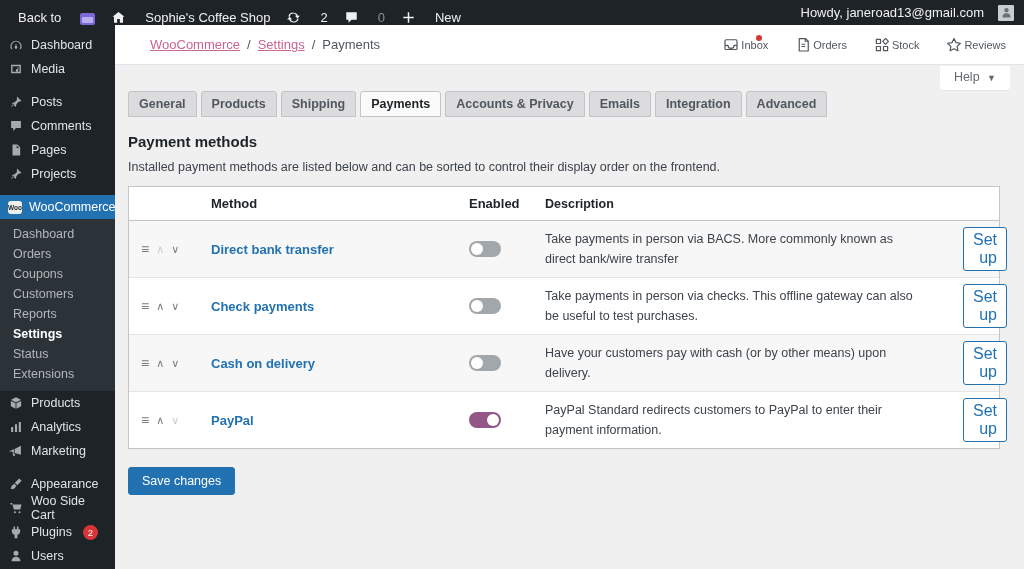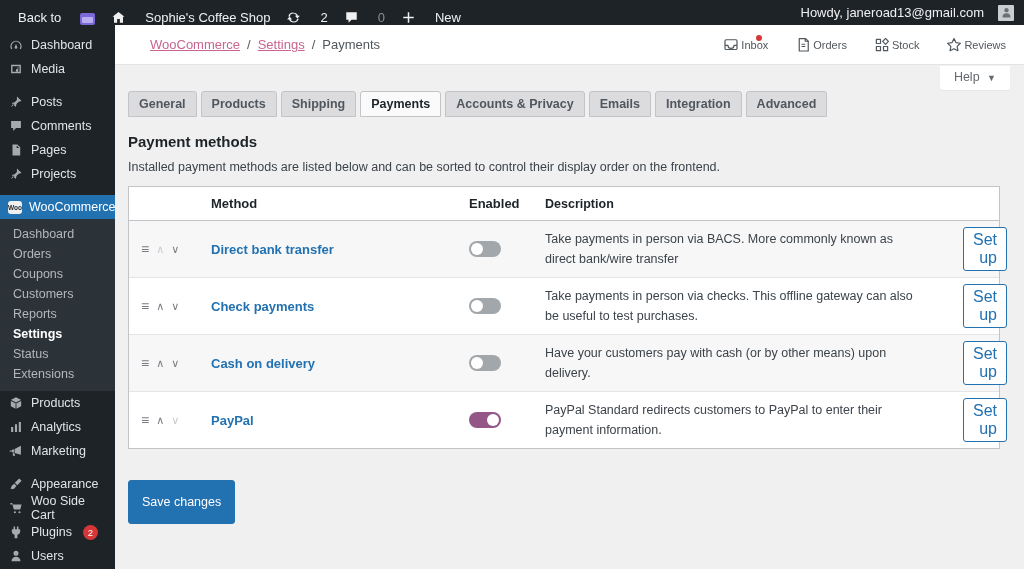--- a/index.html
+++ b/index.html
@@ -92,21 +92,21 @@
 
   .toggle { width:32px; height:16px; border-radius:9px; background:#a2a7ac; position:relative;
     display:inline-block; cursor:pointer; vertical-align:middle; }
   .toggle::after { content:''; position:absolute; width:12px; height:12px; border-radius:50%;
     background:#fff; top:2px; left:2px; }
   .toggle.on { background:#935687; }
   .toggle.on::after { left:auto; right:2px; }
 
   .btn-setup { display:inline-block; padding:3px 9px; border:1px solid #2271b1; border-radius:3px;
     color:#2271b1; background:#fff; font-size:16px; cursor:pointer;margin-left:34px; }
-  .btn-primary { display:inline-block; margin-top:31px; padding:14px 13px; background:#2271b1;
+  .btn-primary { display:inline-block; margin-top:18px; padding:6px 13px; background:#2271b1;
     border:1px solid #2271b1; border-radius:3px; color:#fff; font-size:12.5px; cursor:pointer; }
 </style>
 </head>
 <body>
 
 <div class="admin-bar">
   <div class="ab-item">
     <span>Back to</span>
     <span class="site-switch-icon"></span>
   </div>

